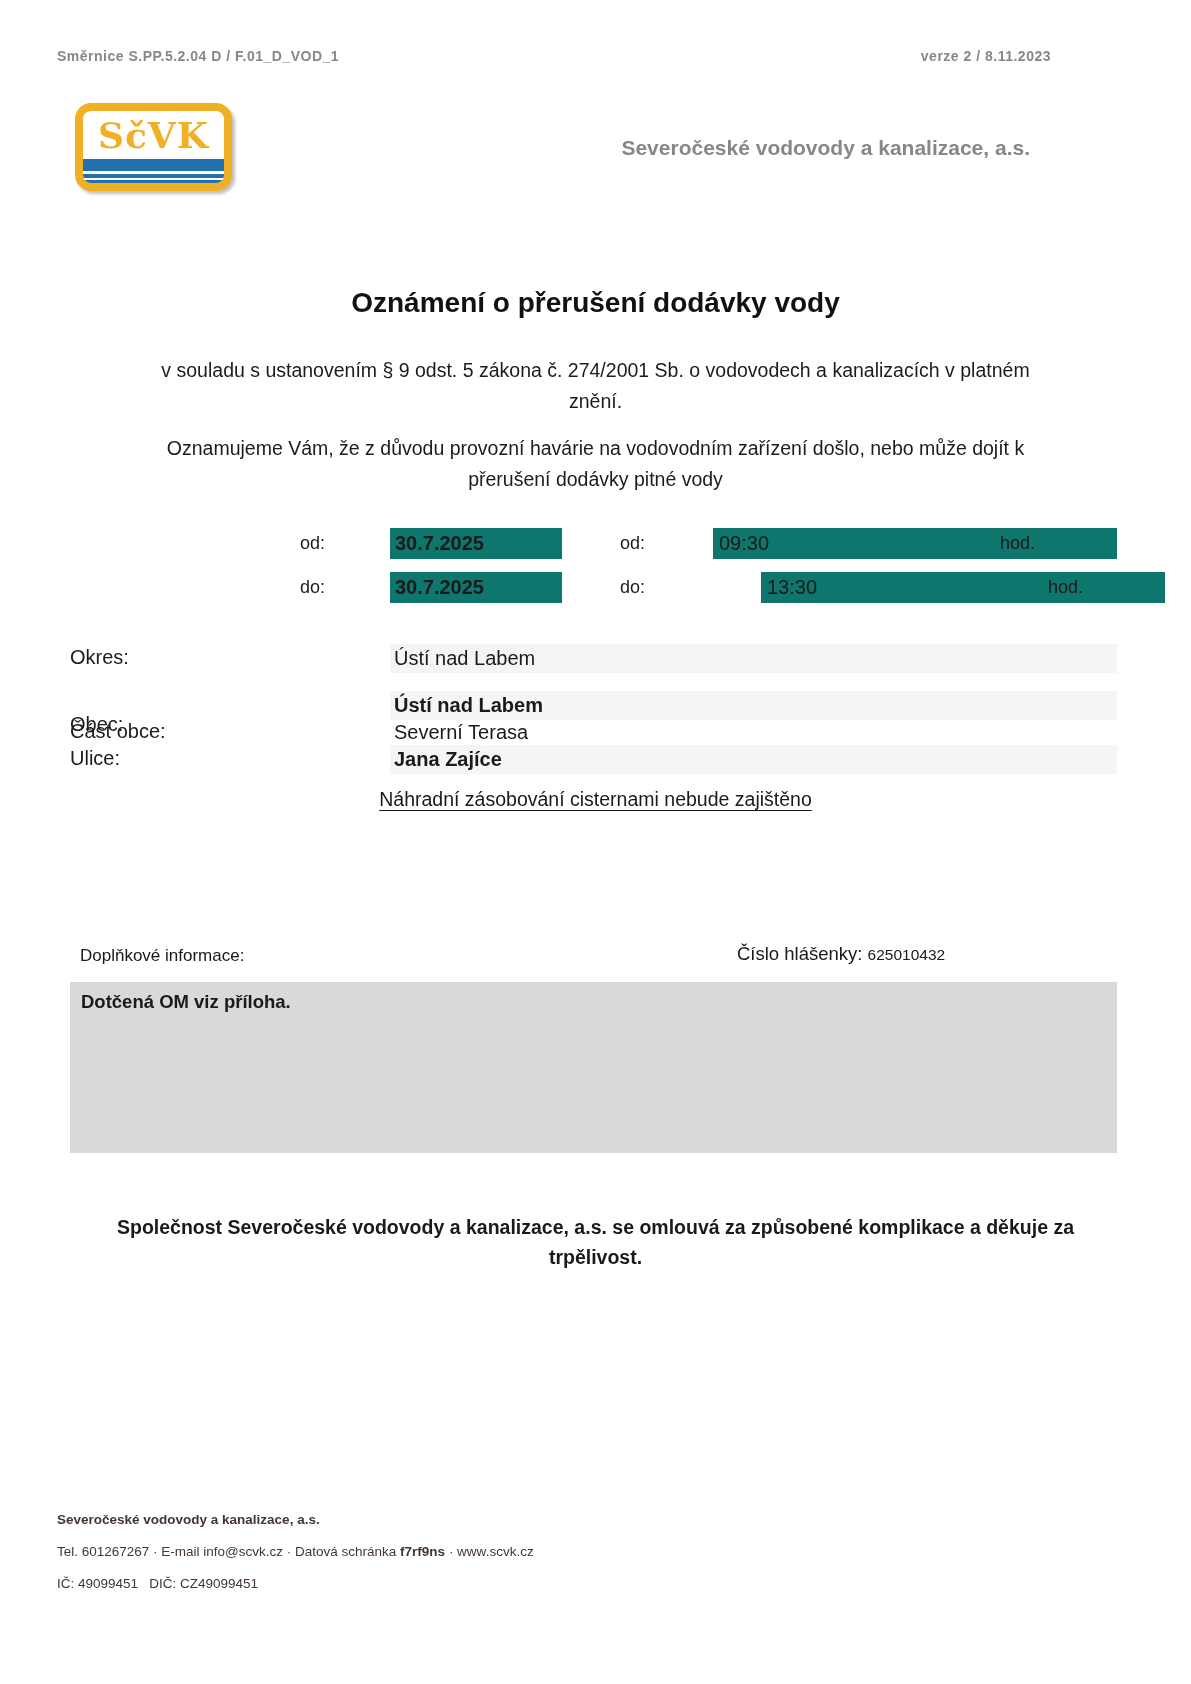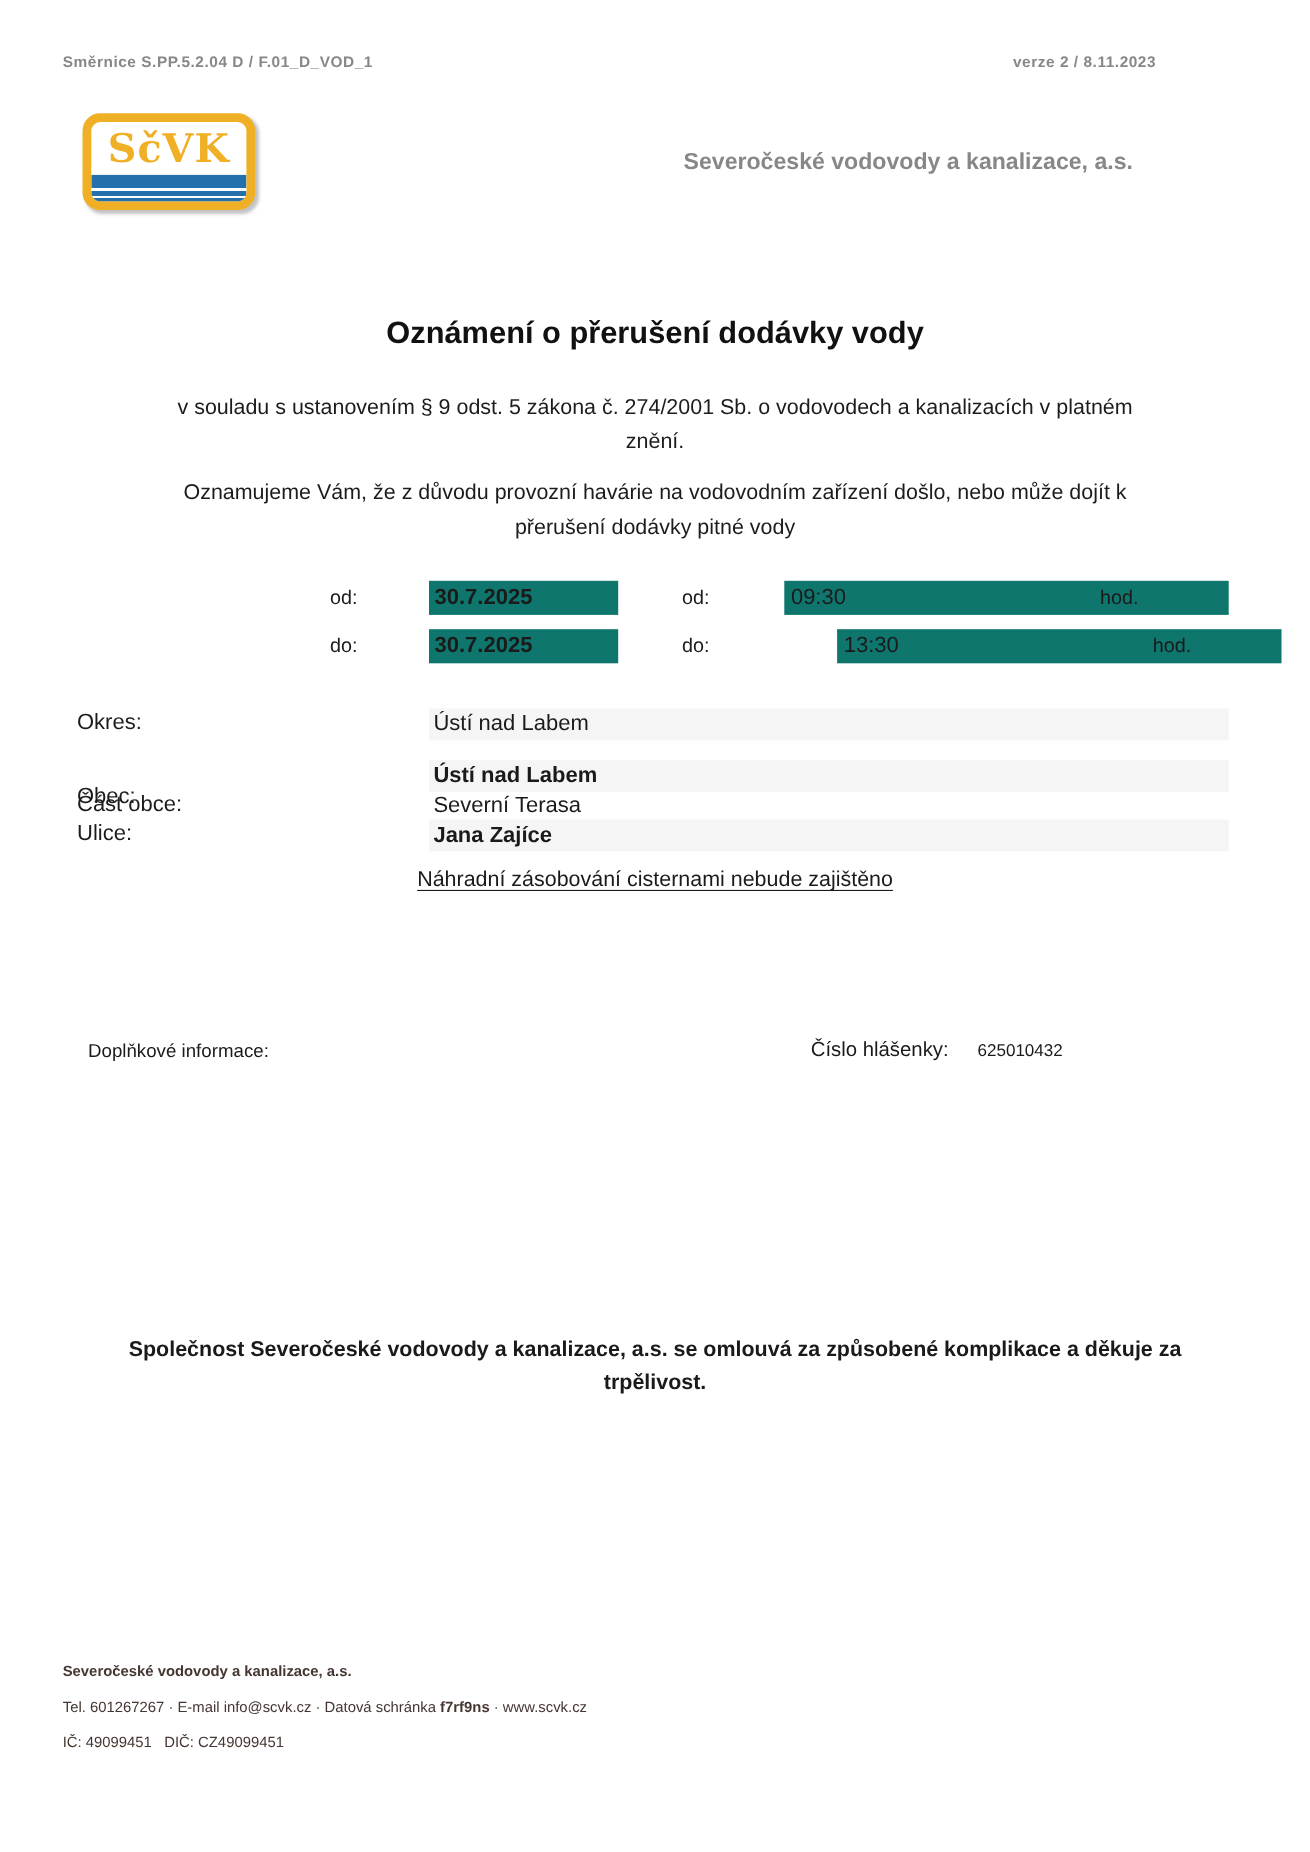--- a/index.html
+++ b/index.html
@@ -144,21 +144,21 @@
   .addl-label {
     position: absolute;
     top: 946px; left: 80px;
     font-size: 17px;
   }
   .report-line {
     position: absolute;
     top: 943px; left: 737px;
     font-size: 18.5px;
   }
-  .report-number { font-size: 15.5px; margin-left: 21px; }
+  .report-number { font-size: 15.5px; }
 
   .gray-box {
     position: absolute;
     top: 982px; left: 70px;
     width: 1047px; height: 171px;
     background: #d9d9d9;
     padding: 9px 11px;
     font-size: 18.5px;
     font-weight: bold;
   }
@@ -255,20 +255,23 @@
   <span class="loc-label" style="top:747px;">Ulice:</span>
   <div class="loc-box shaded bold" style="top:745px;">
     <span>Jana Zajíce</span>
   </div>
 
   <div class="supply-note">Náhradní zásobování cisternami nebude zajištěno</div>
 
   <div class="addl-label">Doplňkové informace:</div>
   <div class="report-line"><span>Číslo hlášenky: </span><span class="report-number">625010432</span></div>
 
+  <div class="gray-box">
+    <span>Dotčená OM viz příloha.</span>
+  </div>
 
 
   <div class="apology">Společnost Severočeské vodovody a kanalizace, a.s. se omlouvá za způsobené komplikace a děkuje za trpělivost.</div>
 
   <div class="footer">
     <div class="f-line f-company">Severočeské vodovody a kanalizace, a.s.</div>
     <div class="f-line"><span>Tel. 601267267 · E-mail info@scvk.cz · Datová schránka </span><span class="f-bold">f7rf9ns</span><span> · www.scvk.cz</span></div>
     <div class="f-line">IČ: 49099451   DIČ: CZ49099451</div>
   </div>
 

